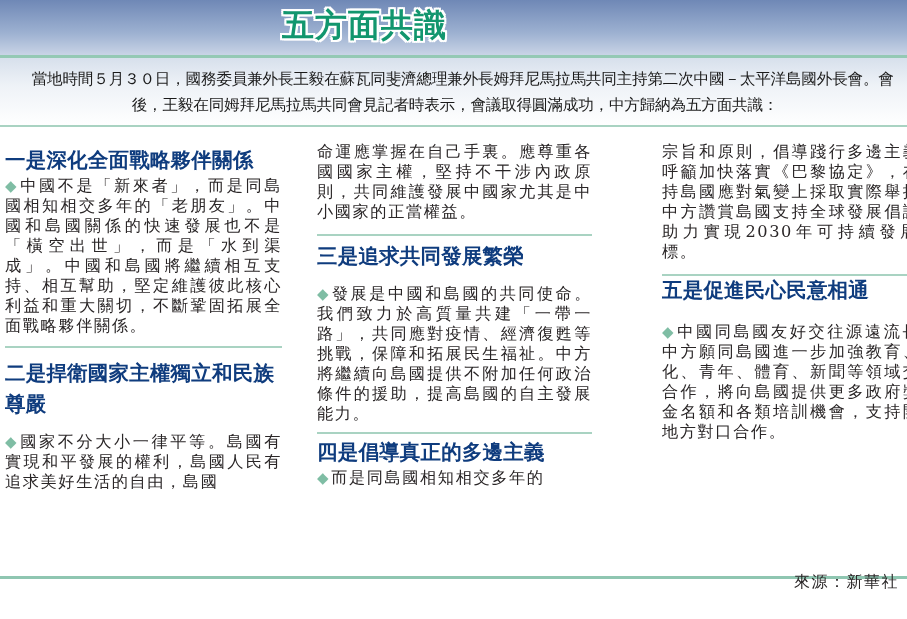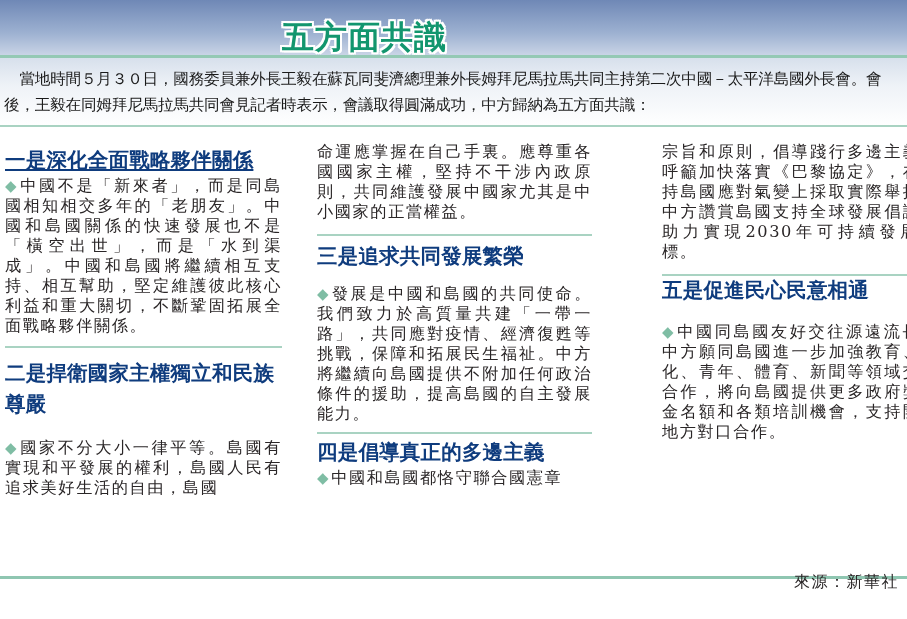--- a/index.html
+++ b/index.html
@@ -10,21 +10,20 @@
   .banner {
     position: absolute; left: 0; top: 0; width: 907px; height: 55px;
     background: linear-gradient(180deg, #6f88b6 0%, #9db1d1 60%, #c9d4e6 100%);
   }
   .banner-title {
     position: absolute; left: 0; width: 729px; top: 5px; text-align: center;
     font-family: "DejaVu Sans", "Liberation Sans", sans-serif; font-weight: bold;
     font-size: 32px; letter-spacing: 1px; line-height: 40px; color: #12966e;
     text-shadow: -2px -2px 0 #fff, 2px -2px 0 #fff, -2px 2px 0 #fff, 2px 2px 0 #fff,
                  0 2px 0 #fff, 0 -2px 0 #fff, 2px 0 0 #fff, -2px 0 0 #fff;
-    margin-top: 12px;
   }
   .banner-rule { position: absolute; left: 0; top: 55px; width: 907px; height: 3px; background: #94c9b4; }
   .intro-bg {
     position: absolute; left: 0; top: 58px; width: 907px; height: 68px;
     background: linear-gradient(180deg, #d7e0ec 0%, #eef2f7 40%, #ffffff 100%);
   }
   .intro {
     position: absolute; left: 4px; top: 66px; width: 902px;
     font-family: "DejaVu Sans", "Liberation Sans", sans-serif; font-size: 15.6px;
     line-height: 26px; color: #1a1a1a; letter-spacing: -0.2px;
@@ -52,46 +51,46 @@
   }
 </style>
 </head>
 <body>
 
 <div class="banner"></div>
 <div class="banner-title">五方面共識</div>
 <div class="banner-rule"></div>
 
 <div class="intro-bg"></div>
-<p class="intro" style="margin:0;">　當地時間５月３０日，國務委員兼外長王毅在蘇瓦同斐濟總理兼外長姆拜尼馬拉馬共同主持第二次中國－太平洋島國外長會。會後，王毅在同姆拜尼馬拉馬共同會見記者時表示，會議取得圓滿成功，中方歸納為五方面共識：</p>
+<p class="intro" style="margin:0;text-align:center;">　當地時間５月３０日，國務委員兼外長王毅在蘇瓦同斐濟總理兼外長姆拜尼馬拉馬共同主持第二次中國－太平洋島國外長會。會後，王毅在同姆拜尼馬拉馬共同會見記者時表示，會議取得圓滿成功，中方歸納為五方面共識：</p>
 <div class="intro-rule"></div>
 
 <div class="col col1">
   <div>
-    <h2 class="heading" style="margin-top:12px;text-decoration:underline;">一是深化全面戰略夥伴關係</h2>
+    <h2 class="heading" style="margin-top:12px;">一是深化全面戰略夥伴關係</h2>
     <p class="body-text" style="margin-top:2px;"><span class="diamond">◆</span><span>中國不是「新來者」，而是同島國相知相交多年的「老朋友」。中國和島國關係的快速發展也不是「橫空出世」，而是「水到渠成」。中國和島國將繼續相互支持、相互幫助，堅定維護彼此核心利益和重大關切，不斷鞏固拓展全面戰略夥伴關係。</span></p>
   </div>
   <div class="sect-rule" style="margin-top:10px;"></div>
   <div>
     <h2 class="heading" style="margin-top:10px;line-height:31px;">二是捍衛國家主權獨立和民族尊嚴</h2>
-    <p class="body-text" style="margin-top:18px;font-family:Liberation Serif, serif;"><span class="diamond">◆</span><span>國家不分大小一律平等。島國有實現和平發展的權利，島國人民有追求美好生活的自由，島國</span></p>
+    <p class="body-text" style="margin-top:12px;font-family:Liberation Serif, serif;"><span class="diamond">◆</span><span>國家不分大小一律平等。島國有實現和平發展的權利，島國人民有追求美好生活的自由，島國</span></p>
   </div>
 </div>
 
 <div class="col col2">
   <p class="body-text" style="margin-top:8px;">命運應掌握在自己手裏。應尊重各國國家主權，堅持不干涉內政原則，共同維護發展中國家尤其是中小國家的正當權益。</p>
   <div class="sect-rule" style="margin-top:12px;"></div>
   <div>
     <h2 class="heading" style="margin-top:6px;">三是追求共同發展繁榮</h2>
     <p class="body-text" style="margin-top:14px;"><span class="diamond">◆</span><span>發展是中國和島國的共同使命。我們致力於高質量共建「一帶一路」，共同應對疫情、經濟復甦等挑戰，保障和拓展民生福祉。中方將繼續向島國提供不附加任何政治條件的援助，提高島國的自主發展能力。</span></p>
   </div>
   <div class="sect-rule" style="margin-top:8px;"></div>
   <div>
     <h2 class="heading" style="margin-top:6px;font-family:Liberation Mono, monospace;">四是倡導真正的多邊主義</h2>
-    <p class="body-text" style="margin-top:0px;"><span class="diamond">◆</span><span>中國和島國都恪守聯合國憲章</span></p>
+    <p class="body-text" style="margin-top:0px;"><span class="diamond">◆</span><span>而是同島國相知相交多年的</span></p>
   </div>
 </div>
 
 <div class="col col3">
   <p class="body-text" style="margin-top:8px;">宗旨和原則，倡導踐行多邊主義，呼籲加快落實《巴黎協定》，在支持島國應對氣變上採取實際舉措。中方讚賞島國支持全球發展倡議，助力實現2030年可持續發展目標。</p>
   <div class="sect-rule" style="margin-top:12px;"></div>
   <div>
     <h2 class="heading" style="">五是促進民心民意相通</h2>
     <p class="body-text" style="margin-top:18px;"><span class="diamond">◆</span><span>中國同島國友好交往源遠流長。中方願同島國進一步加強教育、文化、青年、體育、新聞等領域交流合作，將向島國提供更多政府獎學金名額和各類培訓機會，支持開展地方對口合作。</span></p>
   </div>

